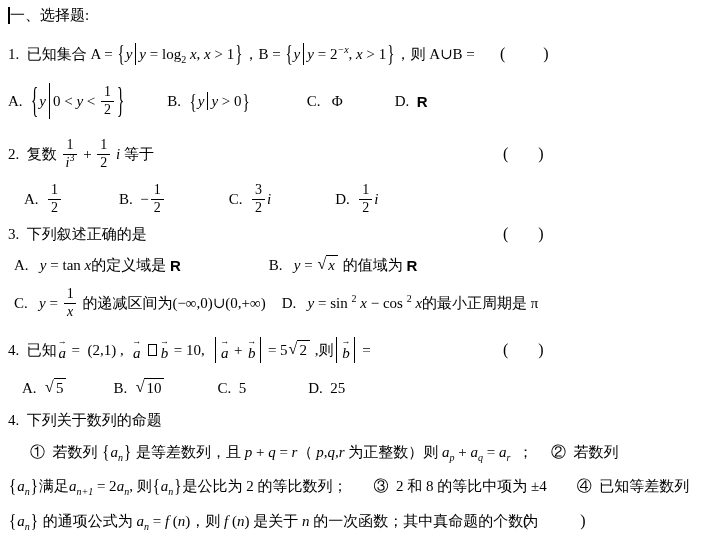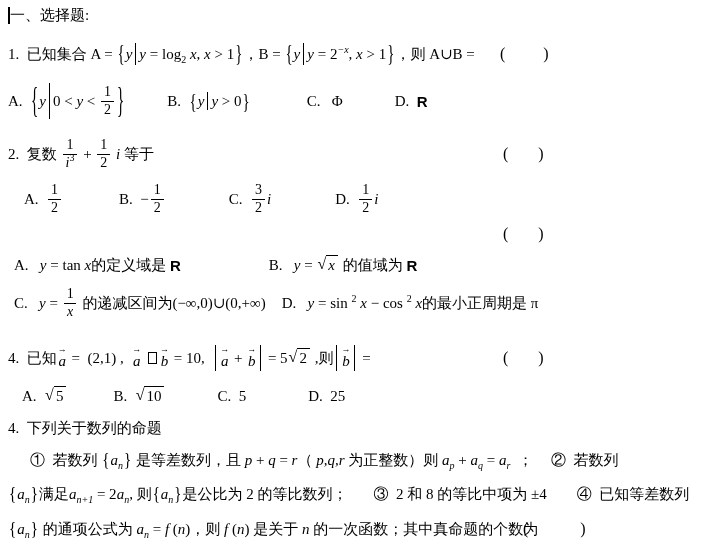--- a/index.html
+++ b/index.html
@@ -30,37 +30,37 @@
   .answer{position:absolute;left:495px;display:inline-flex;align-items:center;font-size:16px}
   #line-q1-stem .answer{left:492px}
   #line-q5-item-3 .answer{left:515px}
   #line-q1-stem{margin-top:12px;min-height:34px}
   #line-q1-options{margin-top:4px;min-height:52px}
   #line-q2-stem{margin-top:4px;min-height:46px}
   #line-q2-options{min-height:44px}
   #line-q3-stem{margin-top:2px;min-height:22px}
   #line-q3-options-ab{margin-top:8px;min-height:24px}
   #line-q3-options-cd{margin-top:4px;min-height:44px}
-  #line-q4-stem{margin-top:16px;min-height:34px}
+  #line-q4-stem{margin-top:8px;min-height:34px}
   #line-q4-options{margin-top:8px;min-height:26px}
   #line-q5-stem{margin-top:8px;min-height:22px}
   #line-q5-item-1{margin-top:8px;min-height:26px;padding-left:22px}
   #line-q5-item-2{margin-top:8px;min-height:26px}
   #line-q5-item-3{margin-top:8px;min-height:28px}
 </style>
 </head>
 <body>
 
 <div id="doc">
     <div class="line" id="line-section-heading"><span class="caret" style="height: 17px;"></span><span class="tk-t">一、选择题:</span></div>
     <div class="line" id="line-q1-stem"><span class="tk-t">1.  已知集合 A = </span><span class="stretch" style="transform: scaleY(1.5);">{</span><span class="tk-i">y</span><span class="vbar" style="height: 22px;"></span><span class="tk-i">y</span><span class="tk-t"> = log</span><span class="tk-sub">2</span><span class="tk-t"> </span><span class="tk-i">x</span><span class="tk-t">, </span><span class="tk-i">x</span><span class="tk-t"> &gt; 1</span><span class="stretch" style="transform: scaleY(1.5);">}</span><span class="tk-t">，B = </span><span class="stretch" style="transform: scaleY(1.5);">{</span><span class="tk-i">y</span><span class="vbar" style="height: 22px;"></span><span class="tk-i">y</span><span class="tk-t"> = 2</span><span class="tk-sup tk-i">−x</span><span class="tk-t">, </span><span class="tk-i">x</span><span class="tk-t"> &gt; 1</span><span class="stretch" style="transform: scaleY(1.5);">}</span><span class="tk-t">，则 A∪B =</span><span class="answer"><span>(</span><span class="gapx" style="width: 38px;"></span><span>)</span></span></div>
     <div class="line" id="line-q1-options"><span class="tk-t">A.  </span><span class="stretch" style="transform: scaleY(2.4);">{</span><span class="tk-i">y</span><span class="vbar" style="height: 36px;"></span><span class="tk-t">0 &lt; </span><span class="tk-i">y</span><span class="tk-t"> &lt; </span><span class="frac"><span class="fr-n"><span class="tk-t">1</span></span><span class="fr-d"><span class="tk-t">2</span></span></span><span class="stretch" style="transform: scaleY(2.4);">}</span><span class="gapx" style="width: 42px;"></span><span class="tk-t">B.  </span><span class="stretch" style="transform: scaleY(1.35);">{</span><span class="tk-i">y</span><span class="vbar" style="height: 18px;"></span><span class="tk-i">y</span><span class="tk-t"> &gt; 0</span><span class="stretch" style="transform: scaleY(1.35);">}</span><span class="gapx" style="width: 56px;"></span><span class="tk-t">C.   Φ</span><span class="gapx" style="width: 52px;"></span><span class="tk-t">D.  </span><span class="tk-b">R</span></div>
     <div class="line" id="line-q2-stem"><span class="tk-t">2.  复数 </span><span class="frac"><span class="fr-n"><span class="tk-t">1</span></span><span class="fr-d"><span class="tk-i">i</span><span class="tk-sup">3</span></span></span><span class="tk-t"> + </span><span class="frac"><span class="fr-n"><span class="tk-t">1</span></span><span class="fr-d"><span class="tk-t">2</span></span></span><span class="tk-t"> </span><span class="tk-i">i</span><span class="tk-t"> 等于</span><span class="answer"><span>(</span><span class="gapx" style="width: 30px;"></span><span>)</span></span></div>
     <div class="line" id="line-q2-options"><span class="gapx" style="width: 16px;"></span><span class="tk-t">A.  </span><span class="frac"><span class="fr-n"><span class="tk-t">1</span></span><span class="fr-d"><span class="tk-t">2</span></span></span><span class="gapx" style="width: 56px;"></span><span class="tk-t">B.  −</span><span class="frac"><span class="fr-n"><span class="tk-t">1</span></span><span class="fr-d"><span class="tk-t">2</span></span></span><span class="gapx" style="width: 63px;"></span><span class="tk-t">C.  </span><span class="frac"><span class="fr-n"><span class="tk-t">3</span></span><span class="fr-d"><span class="tk-t">2</span></span></span><span class="tk-i">i</span><span class="gapx" style="width: 64px;"></span><span class="tk-t">D.  </span><span class="frac"><span class="fr-n"><span class="tk-t">1</span></span><span class="fr-d"><span class="tk-t">2</span></span></span><span class="tk-i">i</span></div>
-    <div class="line" id="line-q3-stem"><span class="answer"><span>(</span><span class="gapx" style="width: 30px;"></span><span>)</span></span></div>
+    <div class="line" id="line-q3-stem"><span class="tk-t">3.  下列叙述正确的是</span><span class="answer"><span>(</span><span class="gapx" style="width: 30px;"></span><span>)</span></span></div>
     <div class="line" id="line-q3-options-ab"><span class="gapx" style="width: 6px;"></span><span class="tk-t">A.   </span><span class="tk-i">y</span><span class="tk-t"> = tan </span><span class="tk-i">x</span><span class="tk-t">的定义域是 </span><span class="tk-b">R</span><span class="gapx" style="width: 88px;"></span><span class="tk-t">B.   </span><span class="tk-i">y</span><span class="tk-t"> = </span><span class="sqrt"><span class="rad">√</span><span class="sq-c"><span class="tk-i">x</span></span></span><span class="tk-t"> 的值域为 </span><span class="tk-b">R</span></div>
     <div class="line" id="line-q3-options-cd"><span class="gapx" style="width: 6px;"></span><span class="tk-t">C.   </span><span class="tk-i">y</span><span class="tk-t"> = </span><span class="frac"><span class="fr-n"><span class="tk-t">1</span></span><span class="fr-d"><span class="tk-i">x</span></span></span><span class="tk-t"> 的递减区间为(−∞,0)∪(0,+∞)</span><span class="gapx" style="width: 16px;"></span><span class="tk-t">D.   </span><span class="tk-i">y</span><span class="tk-t"> = sin </span><span class="tk-sup">2</span><span class="tk-t"> </span><span class="tk-i">x</span><span class="tk-t"> − cos </span><span class="tk-sup">2</span><span class="tk-t"> </span><span class="tk-i">x</span><span class="tk-t">的最小正周期是 π</span></div>
     <div class="line" id="line-q4-stem"><span class="tk-t">4.  已知</span><span class="vec"><span class="vec-a">→</span><span class="vec-b"><span class="tk-i">a</span></span></span><span class="tk-t"> =  (2,1) ,  </span><span class="vec"><span class="vec-a">→</span><span class="vec-b"><span class="tk-i">a</span></span></span><span class="tk-t"> </span><span class="boxg"></span><span class="vec"><span class="vec-a">→</span><span class="vec-b"><span class="tk-i">b</span></span></span><span class="tk-t"> = 10,  </span><span class="vbar" style="height: 26px;"></span><span class="vec"><span class="vec-a">→</span><span class="vec-b"><span class="tk-i">a</span></span></span><span class="tk-t"> + </span><span class="vec"><span class="vec-a">→</span><span class="vec-b"><span class="tk-i">b</span></span></span><span class="vbar" style="height: 26px;"></span><span class="tk-t"> = 5</span><span class="sqrt"><span class="rad">√</span><span class="sq-c"><span class="tk-t">2</span></span></span><span class="tk-t"> ,则</span><span class="vbar" style="height: 26px;"></span><span class="vec"><span class="vec-a">→</span><span class="vec-b"><span class="tk-i">b</span></span></span><span class="vbar" style="height: 26px;"></span><span class="tk-t"> =</span><span class="answer"><span>(</span><span class="gapx" style="width: 30px;"></span><span>)</span></span></div>
     <div class="line" id="line-q4-options"><span class="gapx" style="width: 14px;"></span><span class="tk-t">A.  </span><span class="sqrt"><span class="rad">√</span><span class="sq-c"><span class="tk-t">5</span></span></span><span class="gapx" style="width: 46px;"></span><span class="tk-t">B.  </span><span class="sqrt"><span class="rad">√</span><span class="sq-c"><span class="tk-t">10</span></span></span><span class="gapx" style="width: 52px;"></span><span class="tk-t">C.  5</span><span class="gapx" style="width: 62px;"></span><span class="tk-t">D.  25</span></div>
     <div class="line" id="line-q5-stem"><span class="tk-t">4.  下列关于数列的命题</span></div>
     <div class="line" id="line-q5-item-1"><span class="tk-t">①  若数列 </span><span class="stretch" style="transform: scaleY(1.3);">{</span><span class="tk-i">a</span><span class="tk-sub tk-i">n</span><span class="stretch" style="transform: scaleY(1.3);">}</span><span class="tk-t"> 是等差数列，且 </span><span class="tk-i">p</span><span class="tk-t"> + </span><span class="tk-i">q</span><span class="tk-t"> = </span><span class="tk-i">r</span><span class="tk-t">（ </span><span class="tk-i">p,q,r</span><span class="tk-t"> 为正整数）则 </span><span class="tk-i">a</span><span class="tk-sub tk-i">p</span><span class="tk-t"> + </span><span class="tk-i">a</span><span class="tk-sub tk-i">q</span><span class="tk-t"> = </span><span class="tk-i">a</span><span class="tk-sub tk-i">r</span><span class="tk-t">  ；</span><span class="gapx" style="width: 18px;"></span><span class="tk-t">②  若数列</span></div>
     <div class="line" id="line-q5-item-2"><span class="stretch" style="transform: scaleY(1.3);">{</span><span class="tk-i">a</span><span class="tk-sub tk-i">n</span><span class="stretch" style="transform: scaleY(1.3);">}</span><span class="tk-t">满足</span><span class="tk-i">a</span><span class="tk-sub tk-i">n+1</span><span class="tk-t"> = 2</span><span class="tk-i">a</span><span class="tk-sub tk-i">n</span><span class="tk-t">, 则</span><span class="stretch" style="transform: scaleY(1.3);">{</span><span class="tk-i">a</span><span class="tk-sub tk-i">n</span><span class="stretch" style="transform: scaleY(1.3);">}</span><span class="tk-t">是公比为 2 的等比数列；</span><span class="gapx" style="width: 26px;"></span><span class="tk-t">③  2 和 8 的等比中项为 ±4</span><span class="gapx" style="width: 30px;"></span><span class="tk-t">④  已知等差数列</span></div>
     <div class="line" id="line-q5-item-3"><span class="stretch" style="transform: scaleY(1.3);">{</span><span class="tk-i">a</span><span class="tk-sub tk-i">n</span><span class="stretch" style="transform: scaleY(1.3);">}</span><span class="tk-t"> 的通项公式为 </span><span class="tk-i">a</span><span class="tk-sub tk-i">n</span><span class="tk-t"> = </span><span class="tk-i">f</span><span class="tk-t"> (</span><span class="tk-i">n</span><span class="tk-t">)，则 </span><span class="tk-i">f</span><span class="tk-t"> (</span><span class="tk-i">n</span><span class="tk-t">) 是关于 </span><span class="tk-i">n</span><span class="tk-t"> 的一次函数；其中真命题的个数为</span><span class="answer"><span>(</span><span class="gapx" style="width: 52px;"></span><span>)</span></span></div>
   </div>
 

